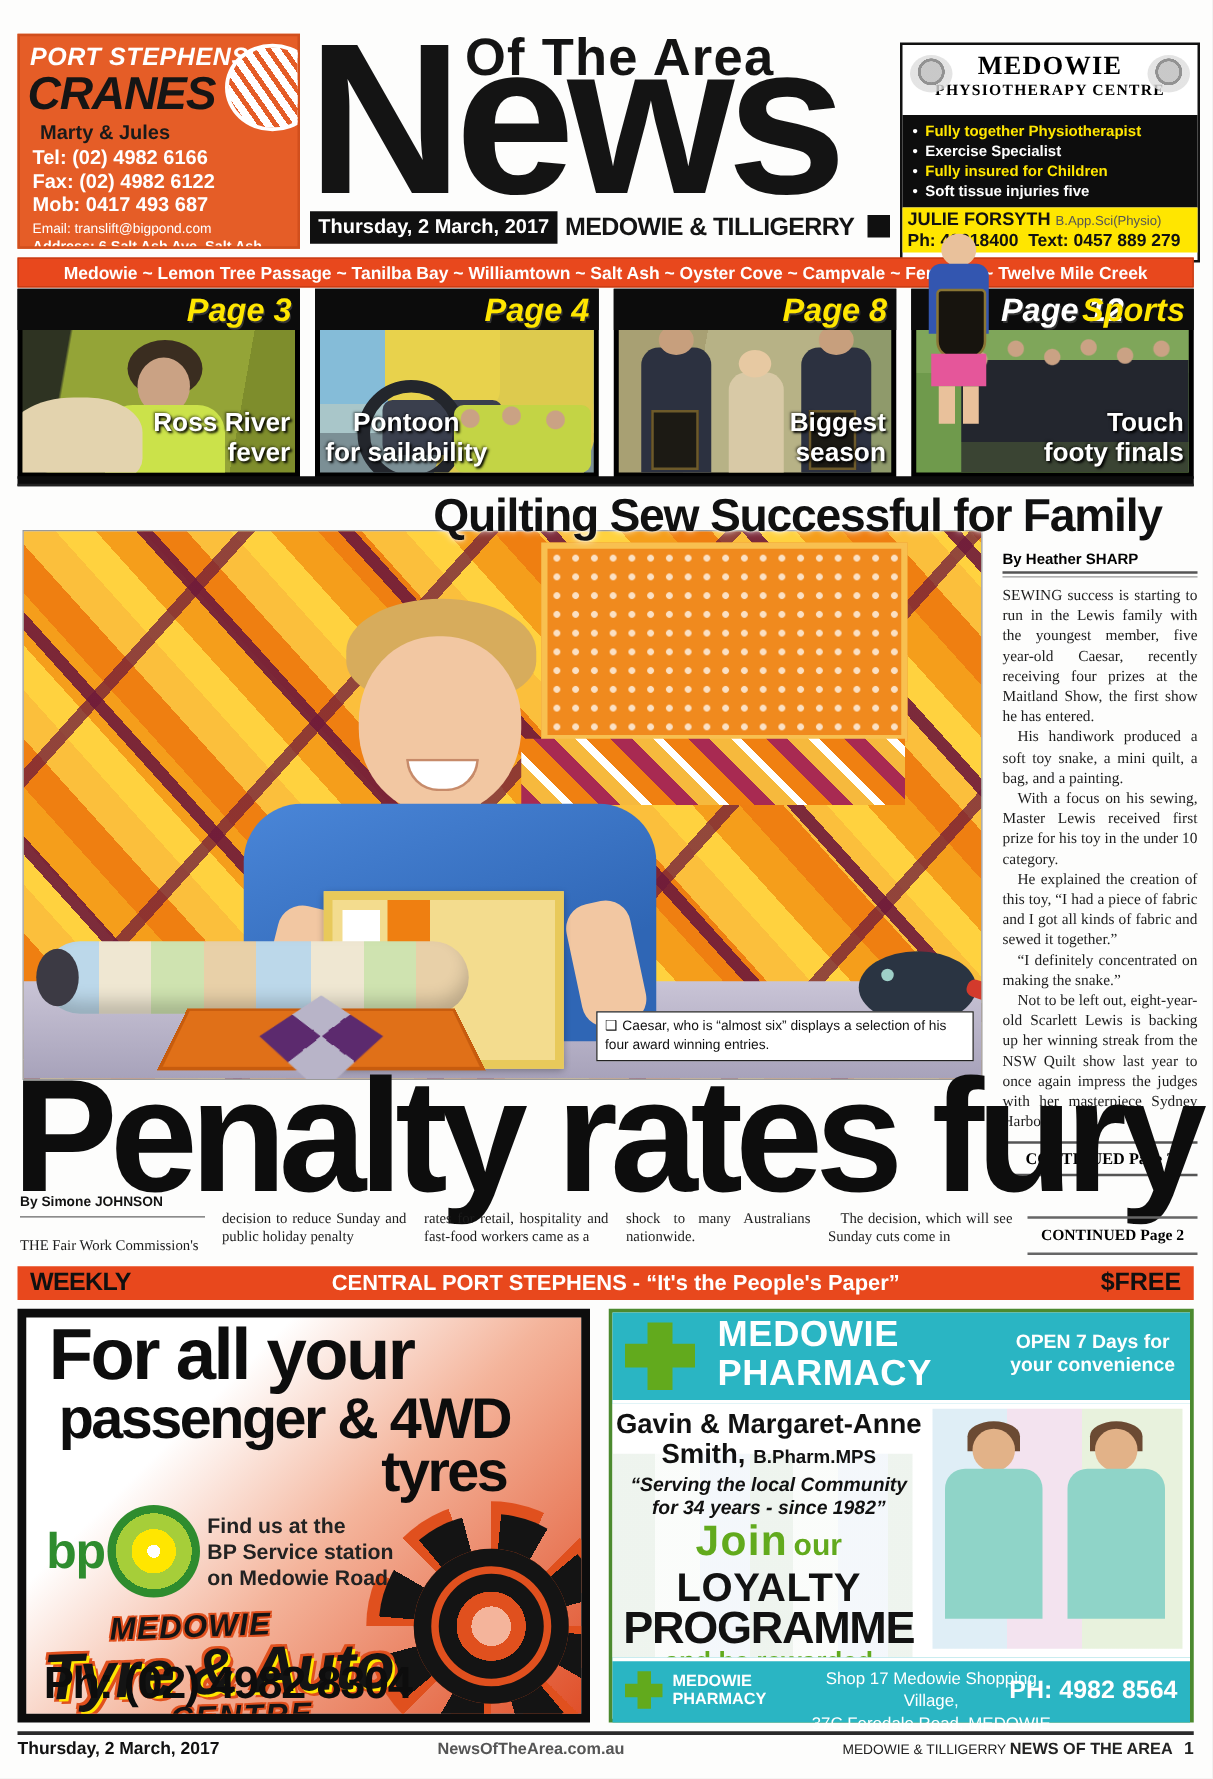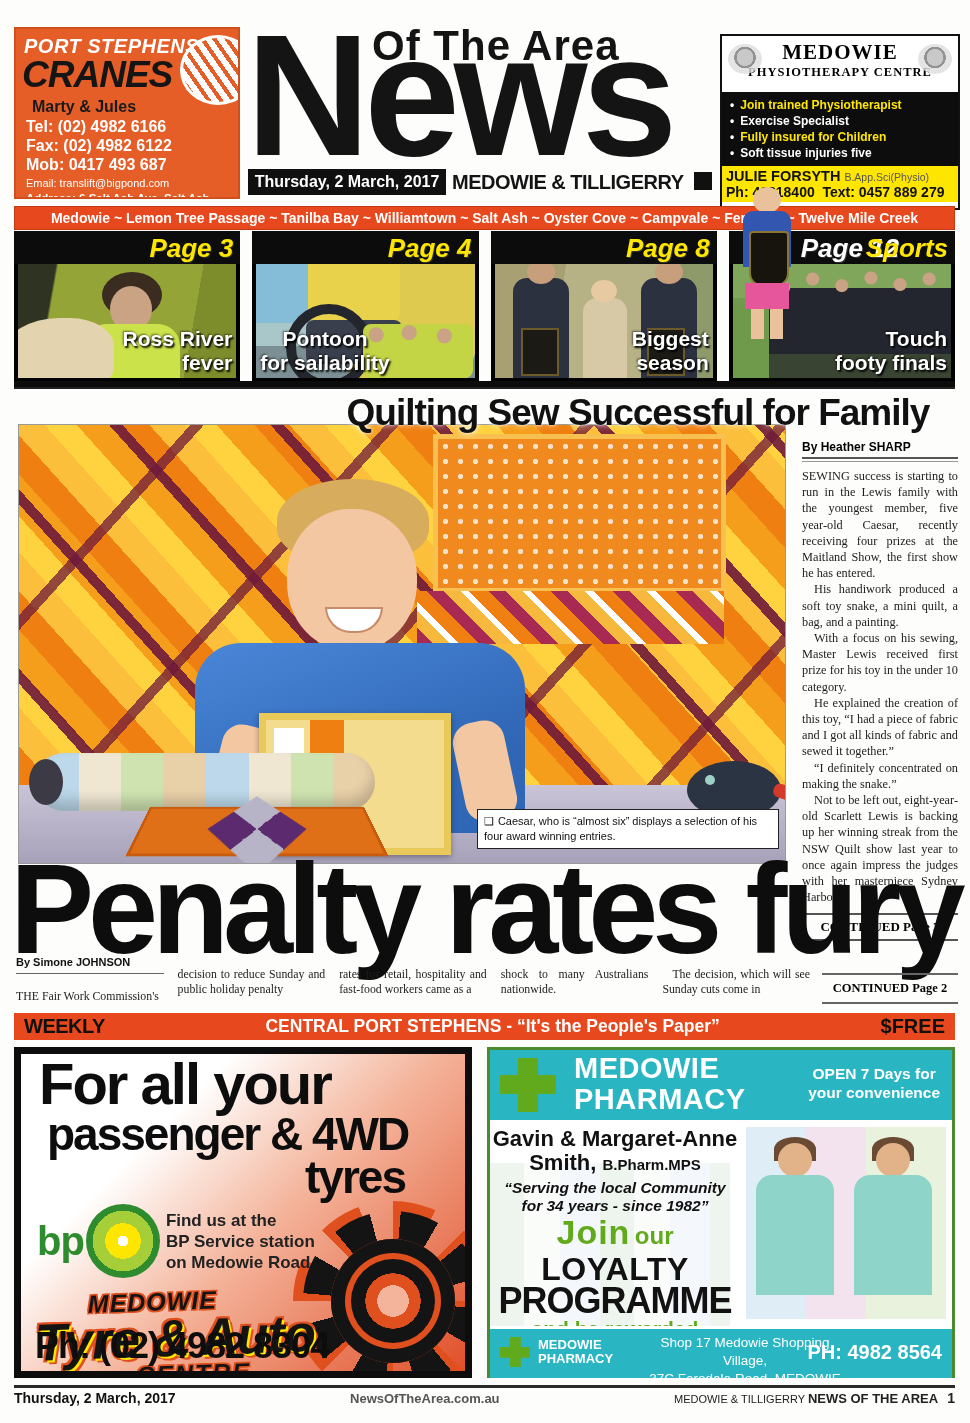--- a/index.html
+++ b/index.html
@@ -257,21 +257,21 @@
   <div class="abs m-sq"></div>
 
   <div class="abs physio">
     <div class="hd">
       <div class="phlogo" style="left:6px"></div>
       <div class="phlogo" style="right:6px"></div>
       <div class="big">MEDOWIE</div>
       <div class="arc">PHYSIOTHERAPY CENTRE</div>
     </div>
     <div class="blk">
-      <div class="bl by1"><span class="dot">•</span><span>Join trained  Physiotherapist</span></div>
+      <div class="bl by1"><span class="dot">•</span><span>Fully together  Physiotherapist</span></div>
       <div class="bl by2"><span class="dot">•</span><span>Exercise Specialist</span></div>
       <div class="bl by1"><span class="dot">•</span><span>Fully insured for Children</span></div>
       <div class="bl by2"><span class="dot">•</span><span>Soft tissue injuries five</span></div>
     </div>
     <div class="yel">
       <div class="l1"><span>JULIE FORSYTH</span> <small>B.App.Sci(Physio)</small></div>
       <div class="l2"><span>Ph: 49818400</span>&nbsp;&nbsp;<span>Text: 0457 889 279</span></div>
     </div>
   </div>
 

